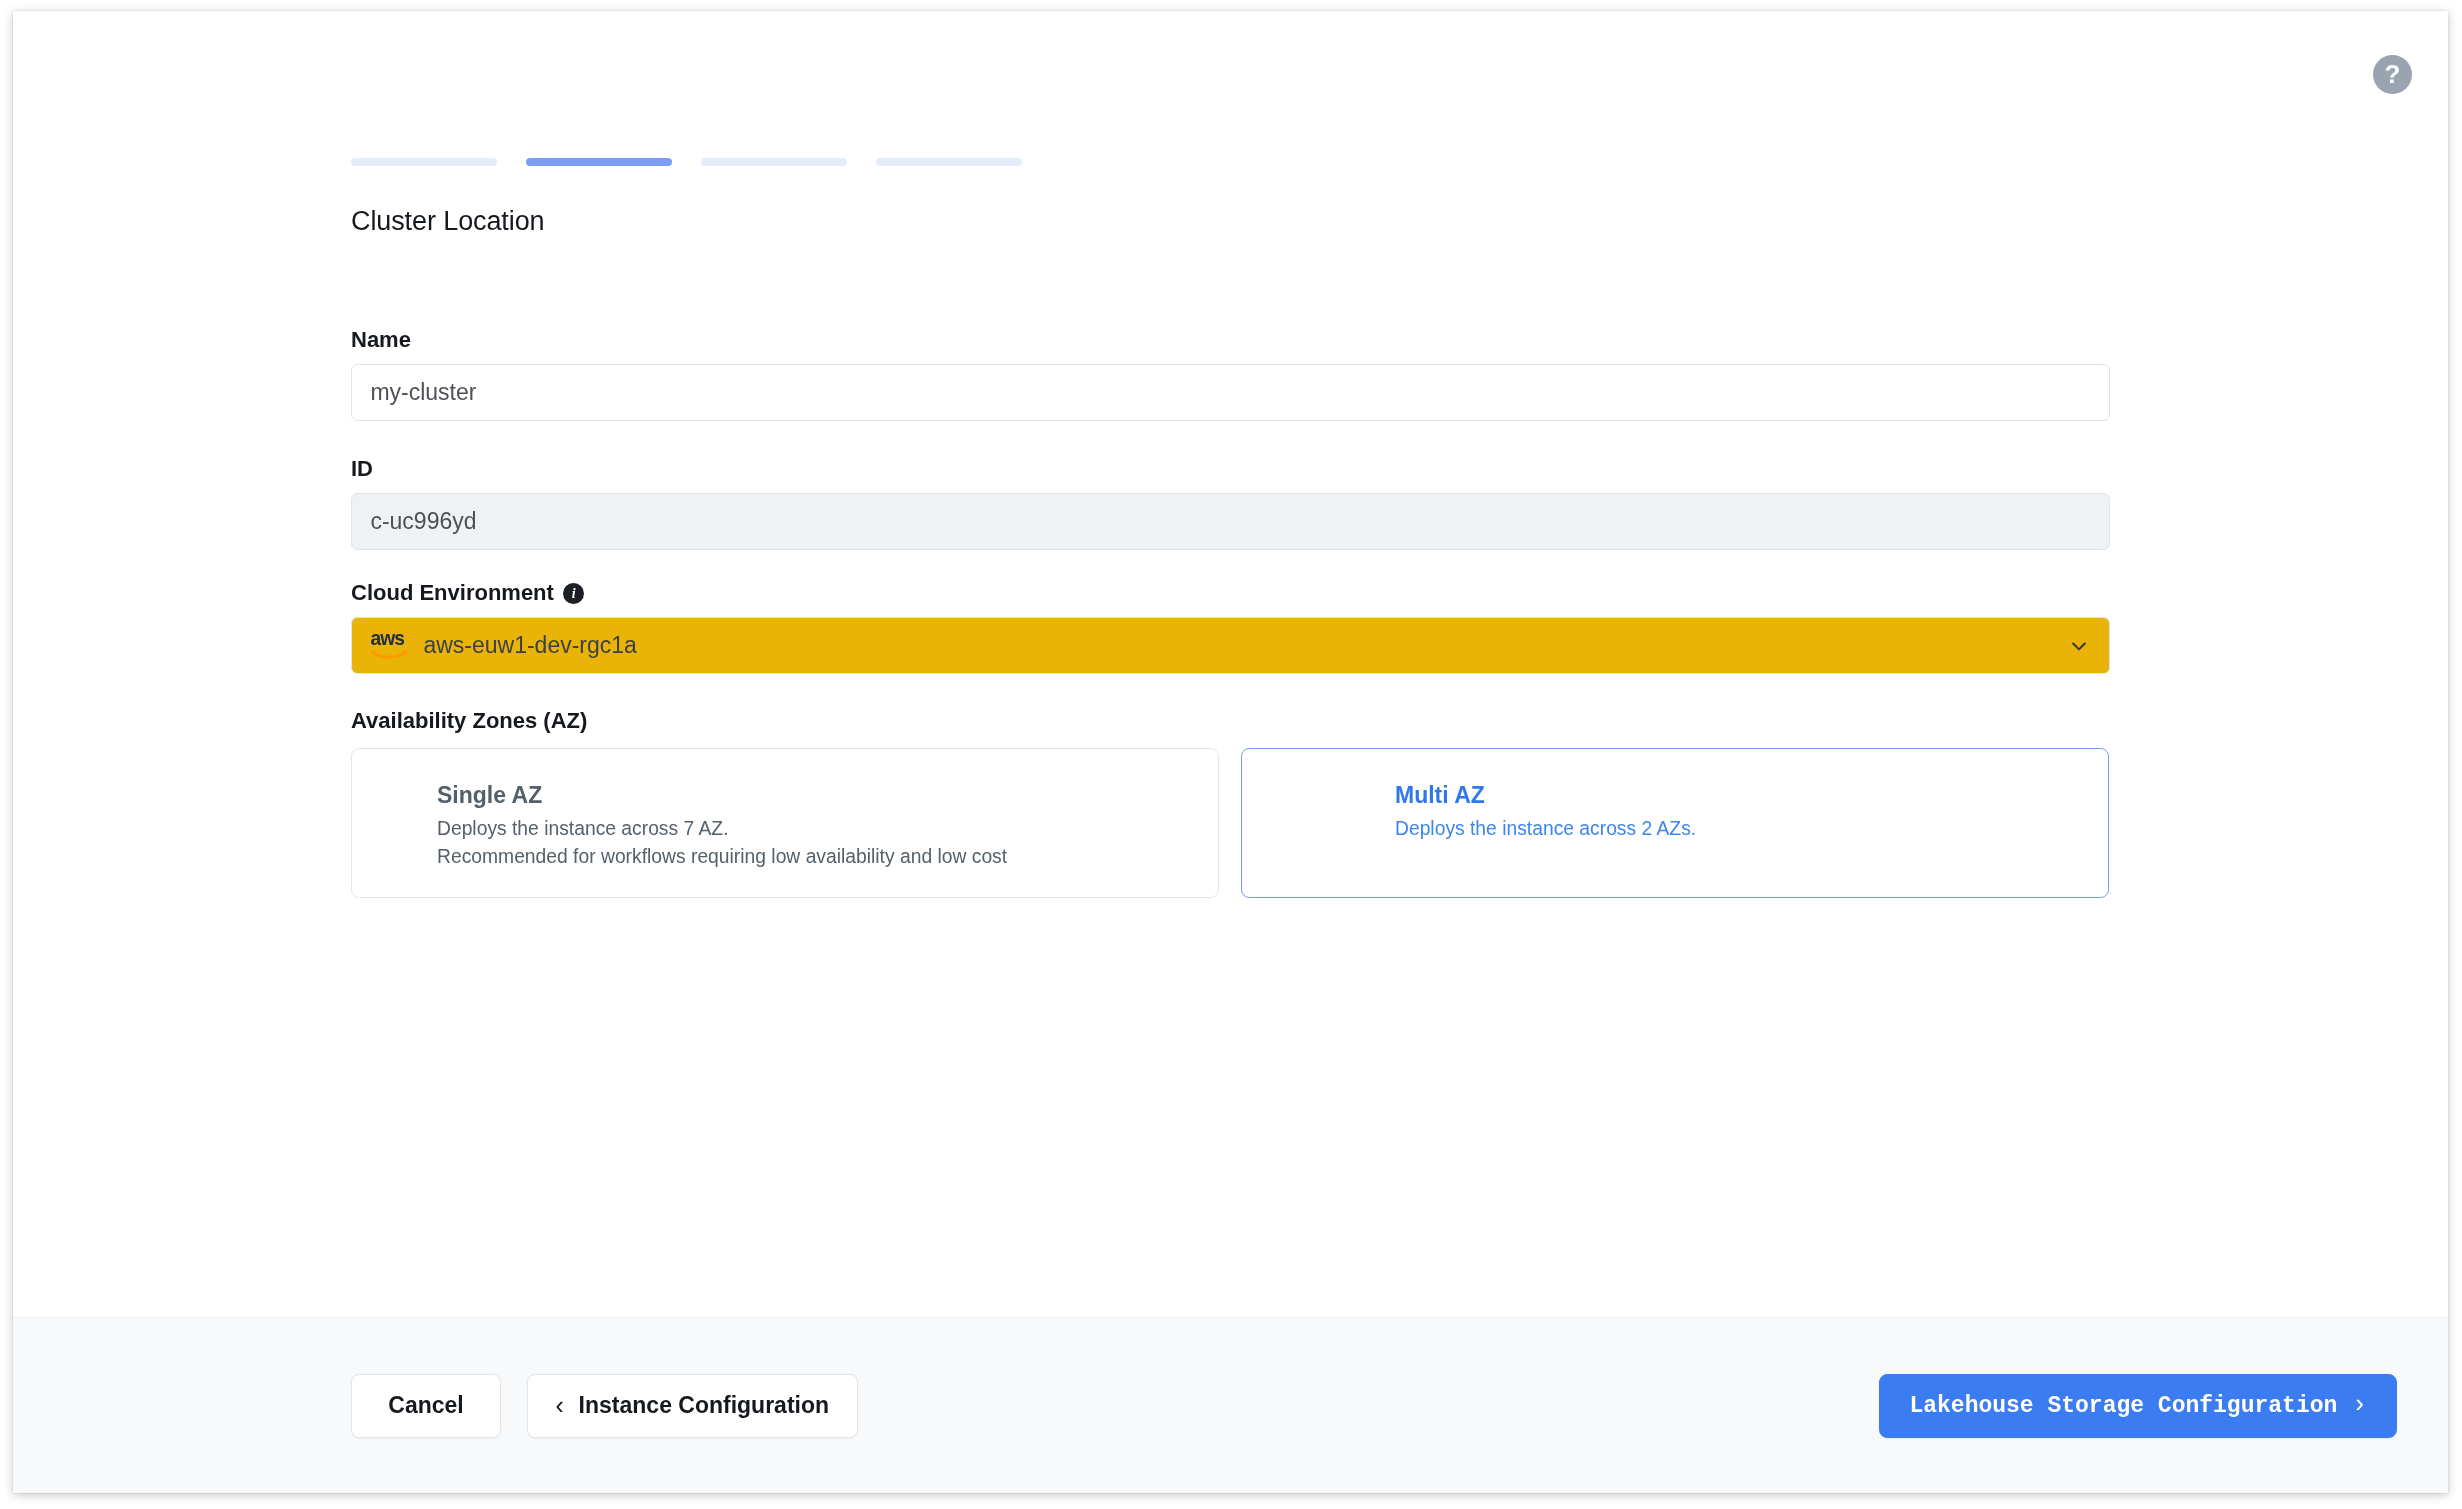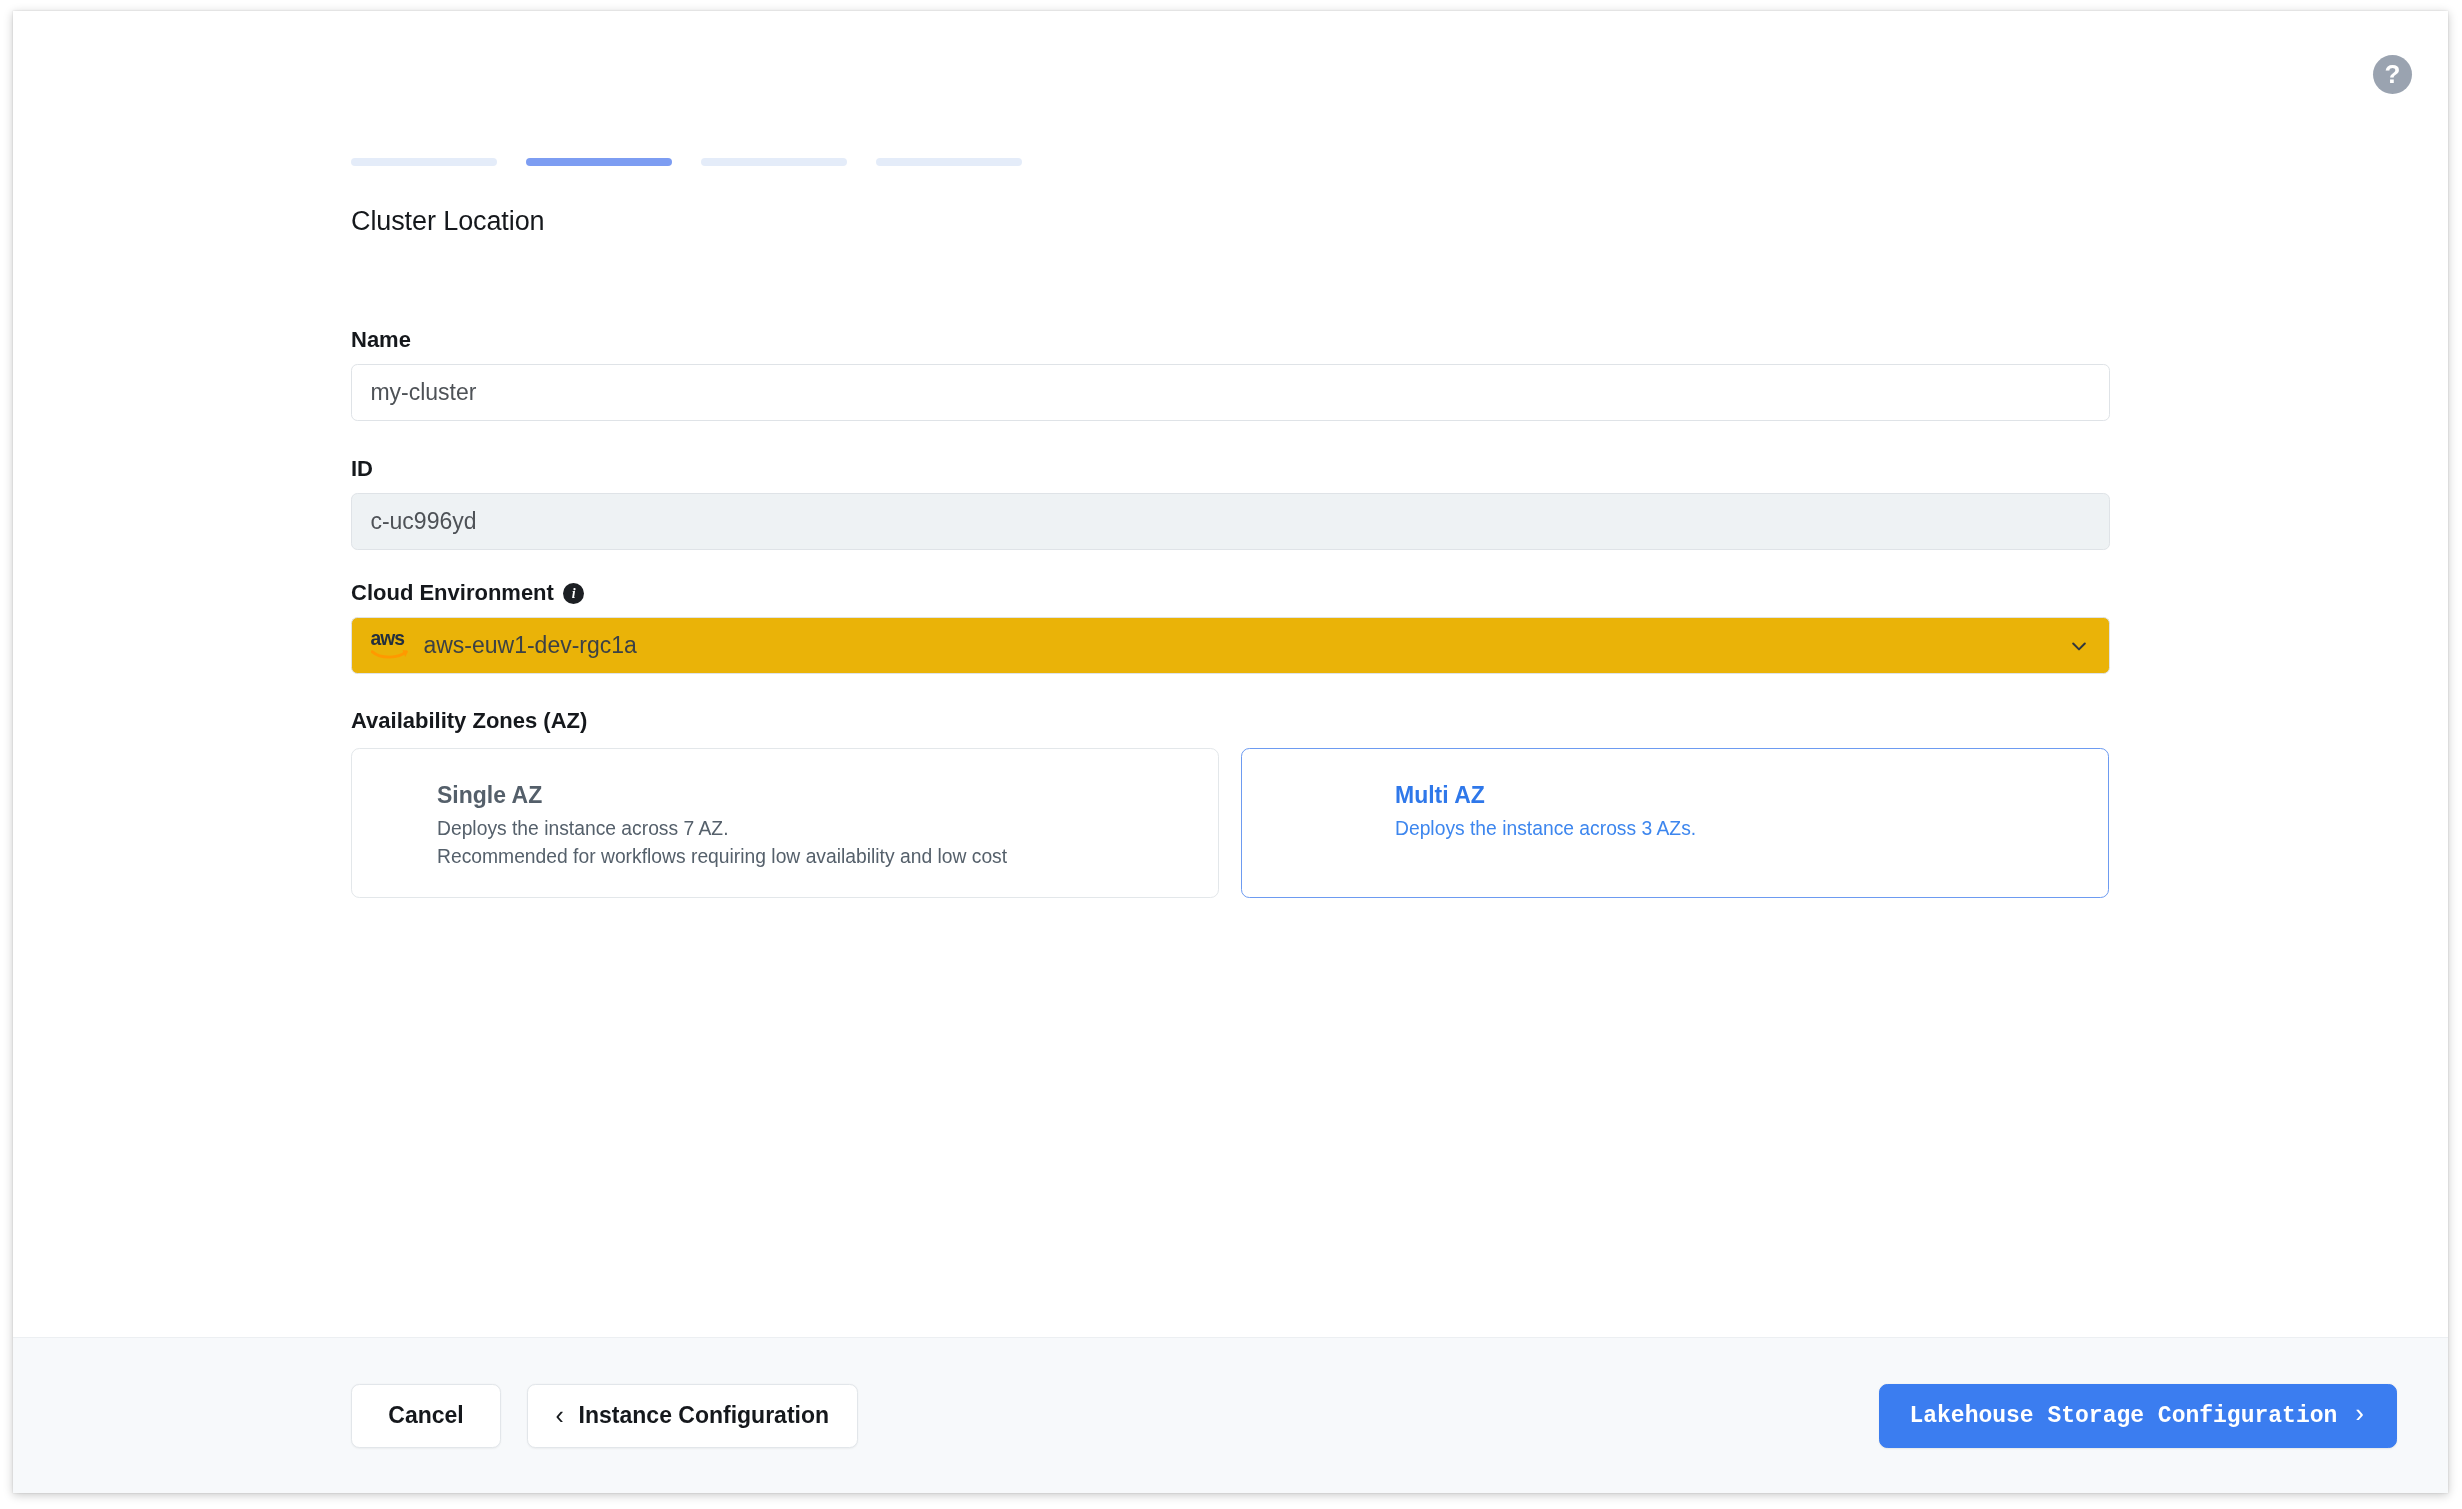--- a/index.html
+++ b/index.html
@@ -227,21 +227,21 @@
     line-height: 27.6px;
   }
   .az-card.selected .az-line { color: #3d86ee; }
 
   
   .footer {
     position: absolute;
     left: 0;
     right: 0;
     bottom: 0;
-    height: 156px;
+    height: 176px;
     background: #f7f9fb;
     border-top: 0.9px solid #eceff2;
     display: flex;
     align-items: center;
     padding: 0 51px 0 338px;
     box-sizing: border-box;
   }
   .btn {
     font-family: "Liberation Sans", sans-serif;
     font-size: 23px;
@@ -333,21 +333,21 @@
         <div class="az-row">
 
           <div class="az-card">
             <div class="az-title">Single AZ</div>
             <div class="az-line">Deploys the instance across 7 AZ.</div>
             <div class="az-line">Recommended for workflows requiring low availability and low cost</div>
           </div>
 
           <div class="az-card selected">
             <div class="az-title">Multi AZ</div>
-            <div class="az-line">Deploys the instance across 3 AZs.</div>
+            <div class="az-line">Deploys the instance across 2 AZs.</div>
           </div>
 
         </div>
       </div>
 
     </div>
   </div>
 
   <div class="footer">
     <div class="btn btn-secondary btn-cancel">Cancel</div>

